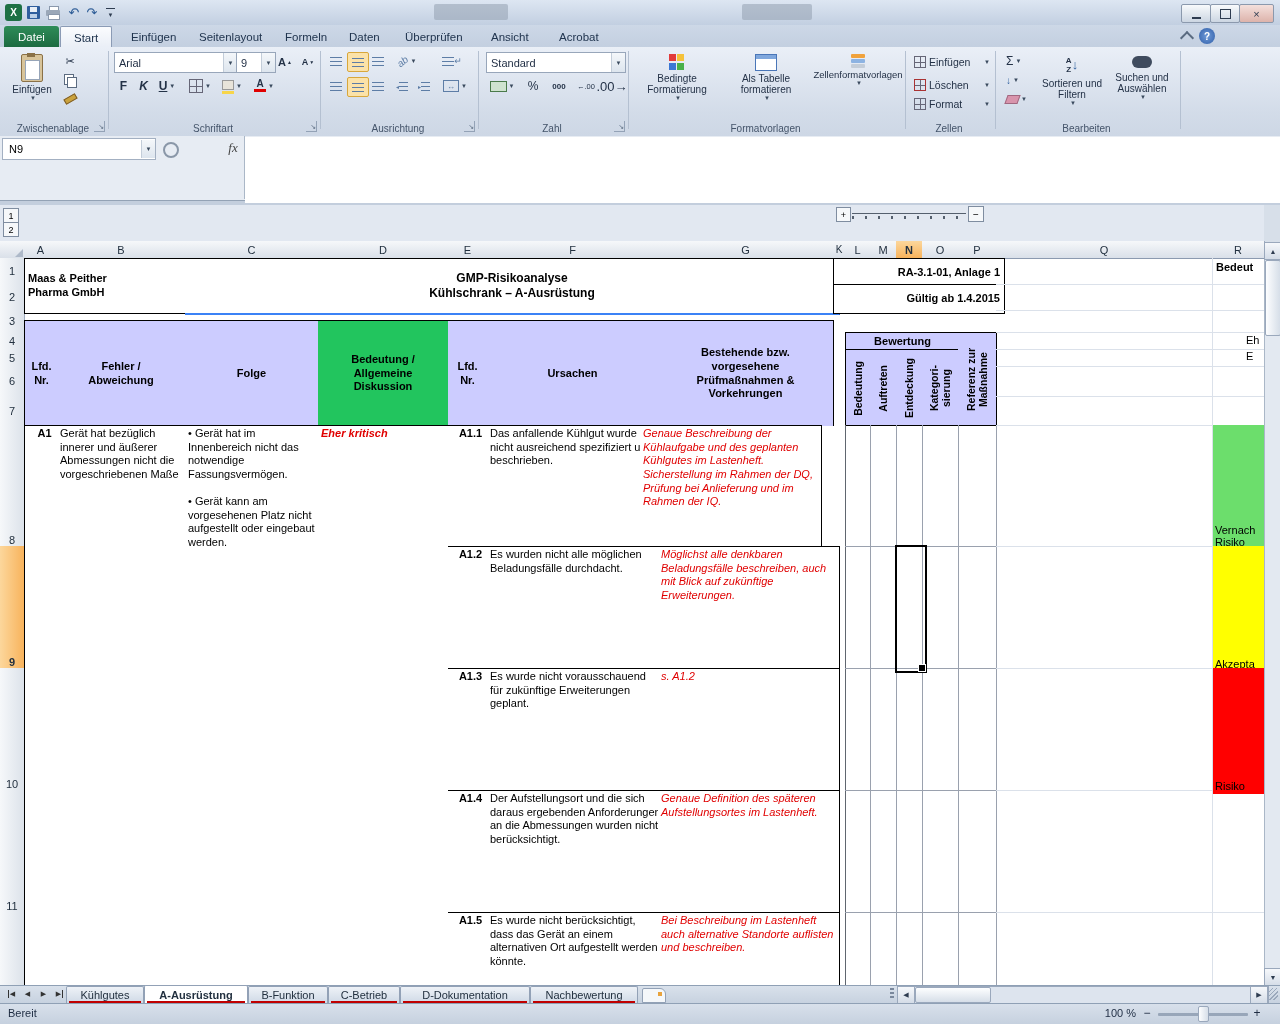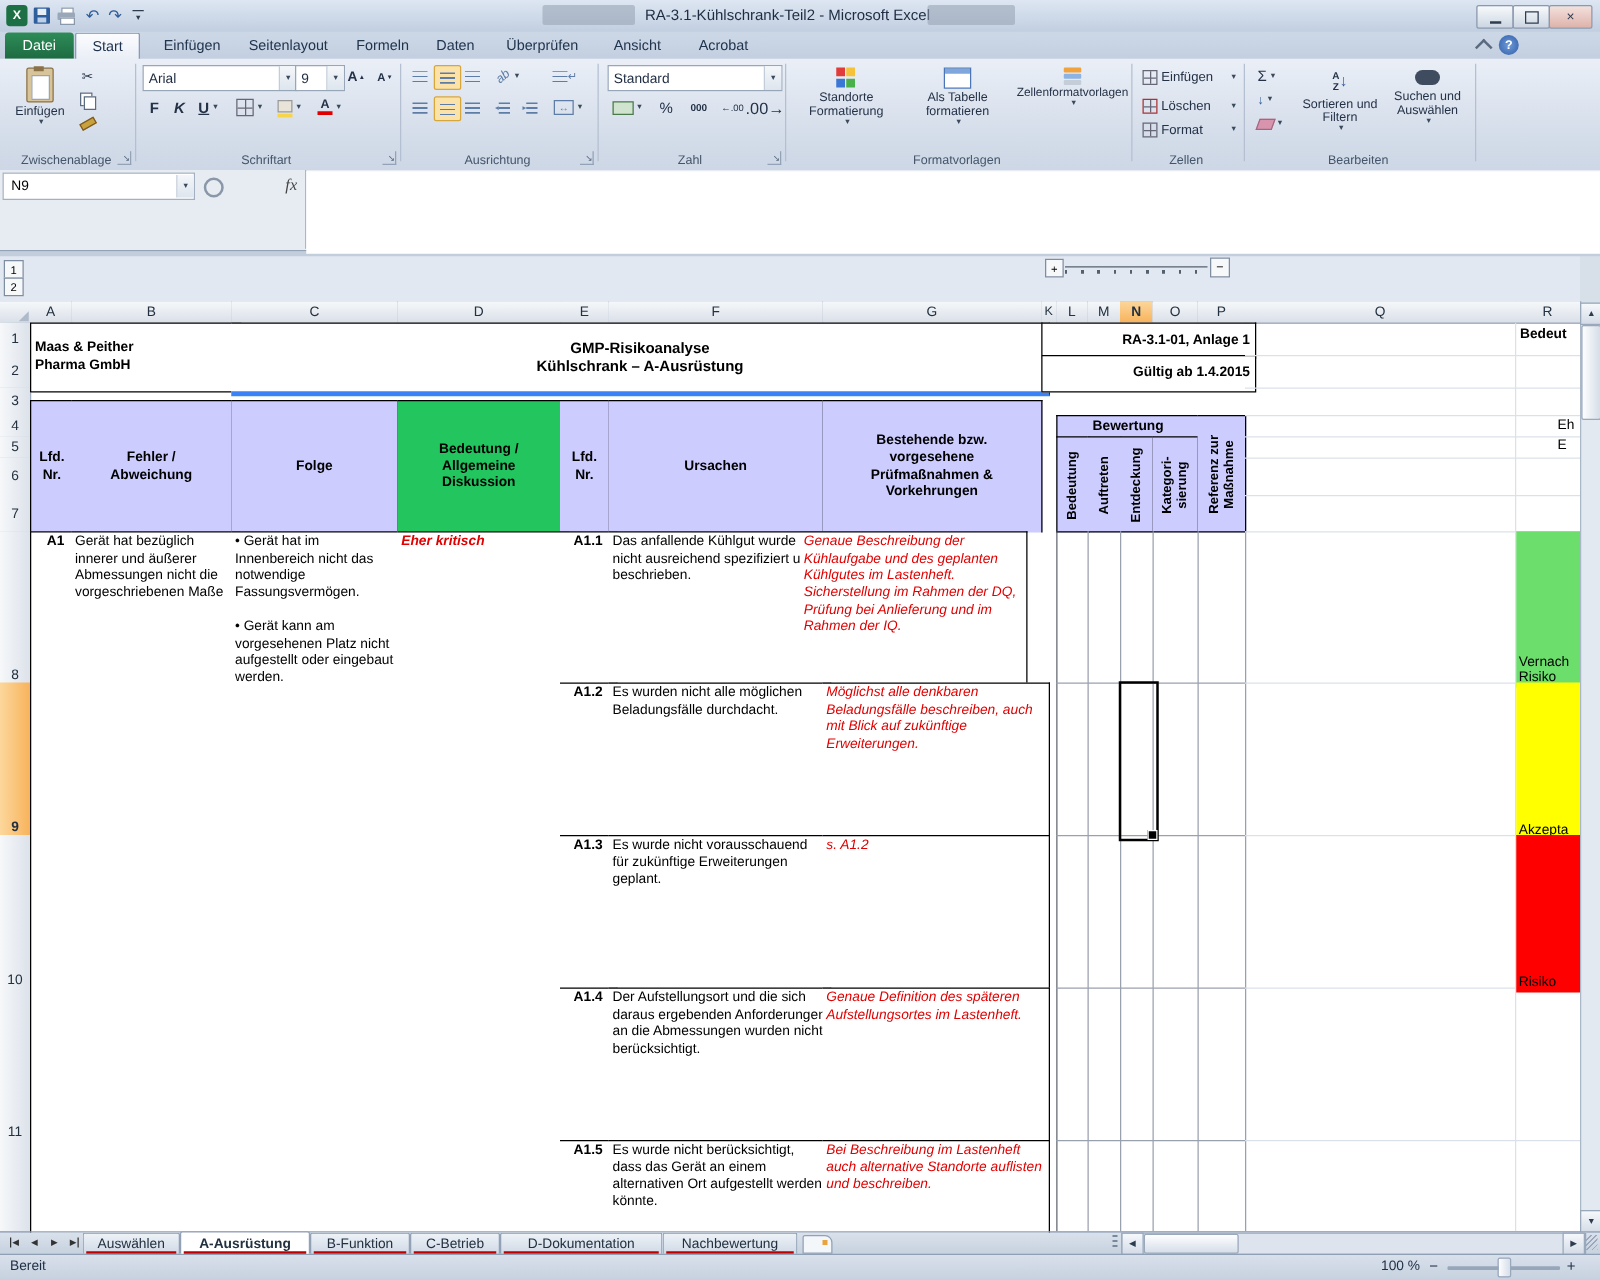--- a/index.html
+++ b/index.html
@@ -69,21 +69,20 @@
       <div style="position:absolute;left:0;top:4px;width:14px;height:6px;background:#9aa7b8;border-radius:1px"></div>
       <div style="position:absolute;left:2px;top:8px;width:10px;height:4px;background:#fff;border:1px solid #8a98ac"></div>
     </div>
   <div class="x fc" style="left:66px;top:4px;width:16px;height:16px;font-size:13px;color:#2d5c96">↶</div>
   <div class="x fc" style="left:84px;top:4px;width:16px;height:16px;font-size:13px;color:#2d5c96">↷</div>
   <div class="x" style="left:104px;top:6px;width:13px;height:13px">
       <div style="position:absolute;left:2px;top:2px;width:9px;height:1px;background:#2e3c50"></div>
       <div class="fc" style="position:absolute;left:2px;top:5px;width:9px;height:7px;font-size:6px;color:#2e3c50">▼</div>
     </div>
   <div class="redact" style="left:434px;width:74px"></div>
-  <div class="x" style="left:390px;top:5px;width:480px;height:15px;text-align:center;font-size:12px;color:#1e2c42">RA-3.1-Kühlschrank-Teil2  -  Microsoft Excel</div>
   <div class="redact" style="left:742px;width:70px"></div>
   <div class="winbtn" style="left:1181px;width:28px">
       <div style="width:9px;height:2px;background:#2e3c50;margin-top:8px"></div>
     </div>
   <div class="winbtn" style="left:1210px;width:28px">
       <div style="width:9px;height:8px;border:1px solid #2e3c50"></div>
     </div>
   <div class="winbtn" style="left:1239px;width:33px;background:linear-gradient(#f4e0dc,#ddb3ab)">×</div>
 </div>
 
@@ -227,21 +226,21 @@
   <div class="launch" style="left:614px">↘</div>
   <div class="gdiv" style="left:628px"></div>
 
   <div class="bigbtn" style="left:634px;top:4px;width:84px;height:66px">
     <div style="display:flex;flex-wrap:wrap;width:17px;height:17px;gap:1px;margin:2px 0">
         <div style="width:7px;height:7px;background:#e23b3b"></div>
         <div style="width:7px;height:7px;background:#f5c23a"></div>
         <div style="width:7px;height:7px;background:#3b77d4"></div>
         <div style="width:7px;height:7px;background:#49b04a"></div>
       </div>
-    <span>Standorte Formatierung</span>
+    <span>Bedingte Formatierung</span>
       <span class="dar">▼</span>
   </div>
   <div class="bigbtn" style="left:812px;top:4px;width:90px;height:66px;font-size:9.5px">
     <div style="margin:2px 0">
         <div style="width:14px;height:4px;background:#f0a23c;border-radius:1px;margin-bottom:1px"></div>
         <div style="width:14px;height:4px;background:#8db3e2;border-radius:1px;margin-bottom:1px"></div>
         <div style="width:14px;height:4px;background:#c4cdd8;border-radius:1px"></div>
       </div>
     <span>Zellenformatvorlagen</span>
       <span class="dar">▼</span>
@@ -351,21 +350,21 @@
 <div class="rowh" style="top:366px;height:30px">6</div>
 <div class="rowh" style="top:396px;height:29px">7</div>
 <div class="rowh bot" style="top:425px;height:121px">8</div>
 <div class="rowh bot sel" style="top:546px;height:122px">9</div>
 <div class="rowh bot" style="top:668px;height:122px">10</div>
 <div class="rowh bot" style="top:790px;height:122px">11</div>
 <div class="rowh" style="top:912px;height:73px"></div>
 
 <div class="cell bl pre" style="left:24px;top:258px;width:161px;height:52px;border-bottom:1px solid #000;font-weight:bold;display:flex;flex-direction:column;justify-content:center">Maas &amp; Peither
 Pharma GmbH</div>
-<div class="cell pre" style="left:185px;top:258px;width:648px;height:52px;border-bottom:4px solid #3b82f6;font-weight:bold;font-size:12px;display:flex;flex-direction:column;align-items:center;justify-content:center;text-align:center">GMP-Risikoanalyse
+<div class="cell pre" style="left:185px;top:258px;width:648px;height:52px;border-bottom:2px solid #3b82f6;font-weight:bold;font-size:12px;display:flex;flex-direction:column;align-items:center;justify-content:center;text-align:center">GMP-Risikoanalyse
 Kühlschrank – A-Ausrüstung</div>
 <div class="cell bl" style="left:833px;top:258px;width:163px;height:26px;font-weight:bold;display:flex;align-items:center;justify-content:flex-end;padding-right:4px">RA-3.1-01, Anlage 1</div>
 <div class="cell bl" style="left:833px;top:284px;width:163px;height:26px;border-bottom:1px solid #000;font-weight:bold;display:flex;align-items:center;justify-content:flex-end;padding-right:4px">Gültig ab 1.4.2015</div>
 
 <div class="cell bl hdrc" style="left: 24px; top: 320px; width: 33px; height: 105px; background-color: rgb(204, 204, 255);">Lfd.
 Nr.</div>
 <div class="cell hdrc" style="left: 57px; top: 320px; width: 128px; height: 105px; background-color: rgb(204, 204, 255);">Fehler /
 Abweichung</div>
 <div class="cell hdrc" style="left: 185px; top: 320px; width: 133px; height: 105px; background-color: rgb(204, 204, 255);">Folge</div>
 <div class="cell hdrc" style="left: 318px; top: 320px; width: 130px; height: 105px; background-color: #22c55e;">Bedeutung /
@@ -454,21 +453,21 @@
 <div class="scrollbtn" style="left:1264px;top:242px;width:16px;height:16px">▲</div>
 <div class="thumb" style="left:1265px;top:260px;width:14px;height:74px"></div>
 <div class="scrollbtn" style="left:1264px;top:968px;width:16px;height:17px">▼</div>
 
 <div class="x" id="tabbar"></div>
 <div class="navb" style="left:4px"><div style="width:1px;height:8px;background:#333;margin-right:1px"></div>◀</div>
 <div class="navb" style="left:20px">◀</div>
 <div class="navb" style="left:36px">▶</div>
 <div class="navb" style="left:52px">▶<div style="width:1px;height:8px;background:#333;margin-left:1px"></div></div>
 <div class="stab" style="left:66px;width:76px">
-    <span>Auswählen</span>
+    <span>Kühlgutes</span>
     <div class="cstrip"></div>
   </div>
 <div class="stab" style="left:144px;top:985px;width:102px;height:17px;background:#fff;font-weight:bold;z-index:2">
     <span>A-Ausrüstung</span>
     <div class="cstrip"></div>
   </div>
 <div class="stab" style="left:248px;width:78px">
     <span>B-Funktion</span>
     <div class="cstrip"></div>
   </div>

